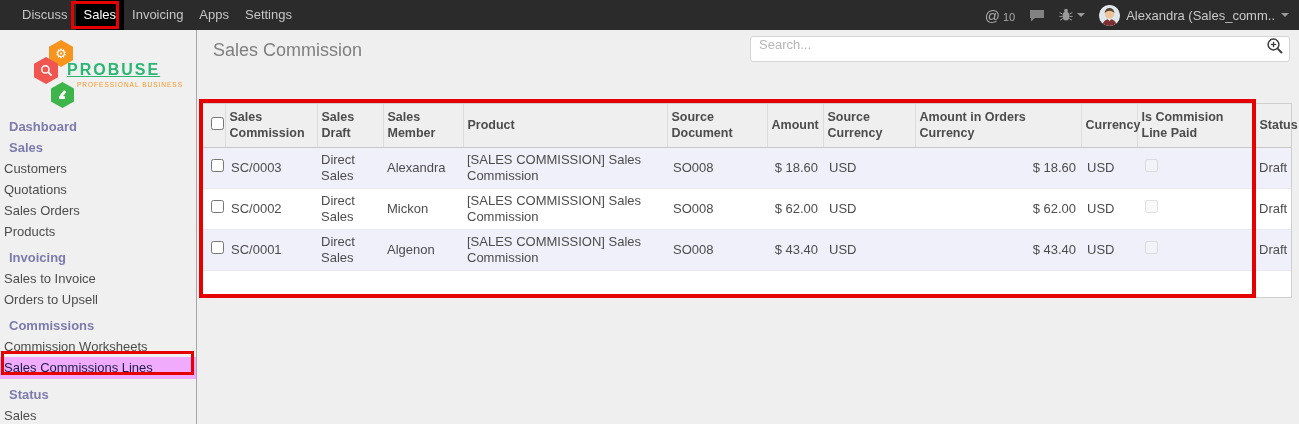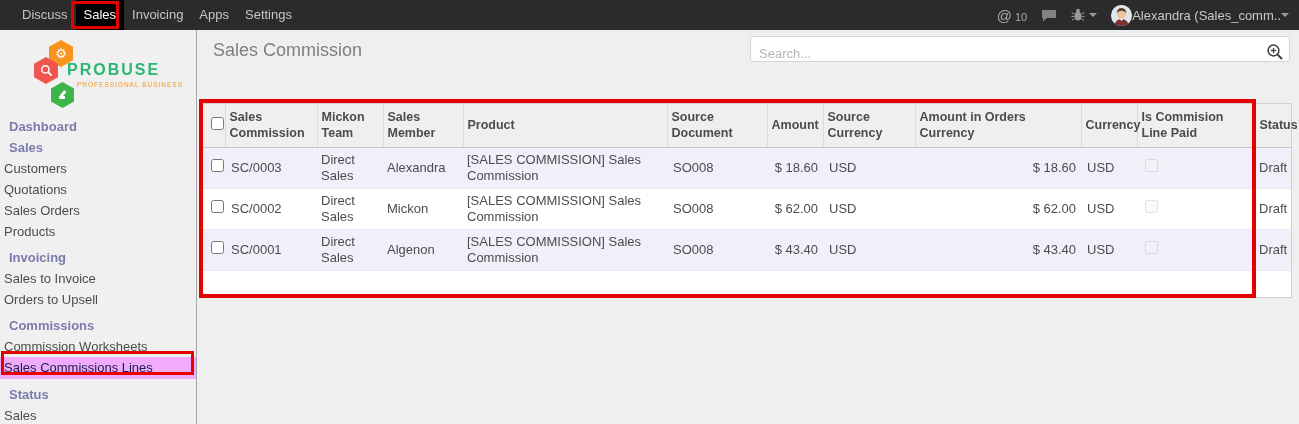--- a/index.html
+++ b/index.html
@@ -12,48 +12,48 @@
   .menus { display:flex; align-items:stretch; height:30px; padding-left:14px; }
   .menu-item { padding:0 8px; line-height:30px; font-size:13px; color:#c6c6c6; cursor:pointer; }
   .menu-item.active { background:#000; color:#fff; }
   .topbar-right { display:flex; align-items:center; gap:14px; padding-right:10px; height:30px; }
   .mention { display:flex; align-items:baseline; color:#a9a9a9; cursor:pointer; }
   .mention .at { font-size:15px; }
   .mention .count { font-size:11px; margin-left:3px; }
   .tb-icon { display:flex; align-items:center; gap:4px; cursor:pointer; }
   .caret { width:0; height:0; border-left:4px solid transparent; border-right:4px solid transparent;
            border-top:4px solid #9a9a9a; display:inline-block; }
-  .usermenu { display:flex; align-items:center; gap:0; color:#c9c9c9; font-size:13px; cursor:pointer; }
+  .usermenu { display:flex; align-items:center; gap:6px; color:#c9c9c9; font-size:13px; cursor:pointer; }
   .avatar { width:21px; height:21px; border-radius:50%; overflow:hidden; display:inline-block; background:#cfd8de; }
 
   
   .sidebar { position:absolute; left:0; top:30px; width:197px; height:394px; background:#f0f0f0;
              border-right:1px solid #a6a6a6; }
   .logo { position:relative; margin-top:6px; height:72px; }
   .hex { position:absolute; clip-path:polygon(50% 0%,100% 25%,100% 75%,50% 100%,0% 75%,0% 25%);
          display:flex; align-items:center; justify-content:center; color:#fff; }
   .hex-orange { left:49px; top:4px;  width:24px; height:27px; background:#f7941e; font-size:13px; }
   .hex-red    { left:34px; top:21px; width:24px; height:27px; background:#f0564f; }
   .hex-green  { left:51px; top:46px; width:23px; height:26px; background:#3db54a; }
   .logo-title { position:absolute; left:67px; top:25px; font-size:16px; font-weight:bold;
-                color:#2bb673; letter-spacing:2px; }
+                color:#2bb673; letter-spacing:2px;text-decoration:underline; }
   .logo-sub   { position:absolute; left:77px; top:45px; font-size:6.5px; color:#f7941e; letter-spacing:1px; }
 
   .sidenav { margin-top:8px; }
   .srow { height:21px; line-height:21px; font-size:13px; color:#4c4c4c; padding-left:4px;
           cursor:pointer; white-space:nowrap; }
   .srow.t-header { color:#7c7bad; font-weight:bold; padding-left:9px; cursor:default; }
   .srow.t-item + .srow.t-header { margin-top:5px; }
   .srow.active { background:#f0abfc; color:#1e1e46; height:22px; line-height:22px; }
 
   
   .main { position:absolute; left:198px; top:30px; width:1101px; height:394px; background:#efefef; }
   .page-title { position:absolute; left:15px; top:10px; font-size:18px; font-weight:normal; color:#7f7f7f; }
   .searchbox { position:absolute; right:9px; top:6px; width:540px; height:26px; background:#fff;
-               border:1px solid #d5d5d5; border-radius:3px; display:flex; align-items:flex-end; }
+               border:1px solid #d5d5d5; border-radius:3px; display:flex; align-items:flex-start; }
   .searchbox input { flex:1; border:none; outline:none; background:transparent; font-size:13px;
                      color:#444; padding:0 8px; font-family:"Liberation Sans", sans-serif; }
   .searchbox input::placeholder { color:#b5b5b5; }
   .sicon { width:28px; display:flex; align-items:center; justify-content:center; cursor:pointer; }
   .pager { position:absolute; right:9px; top:41px; display:flex; align-items:center; gap:10px; }
   .pcount { font-size:13px; color:#8a8a8a; }
   .pbtns { display:flex; }
   .pbtns button { width:27px; height:25px; background:#ececec; border:1px solid #cfcfcf; color:#7a7a7a;
                   font-size:16px; line-height:1; cursor:pointer; font-family:"Liberation Sans", sans-serif; }
   .pbtns button:first-child { border-radius:3px 0 0 3px; border-right:none; }
@@ -261,21 +261,21 @@
             <col style="width:56px">
             <col style="width:118px">
             <col style="width:36px">
         </colgroup>
         <thead>
           <tr>
             <th>
               <input type="checkbox" style="">
             </th>
             <th>Sales Commission</th>
-            <th>Mickon Team</th>
+            <th>Sales Draft</th>
             <th>Sales Member</th>
             <th>Product</th>
             <th>Source Document</th>
             <th>Amount</th>
             <th>Source Currency</th>
             <th>Amount in Orders Currency</th>
             <th>Currency</th>
             <th>Is Commision Line Paid</th>
             <th>Status</th>
           </tr>

